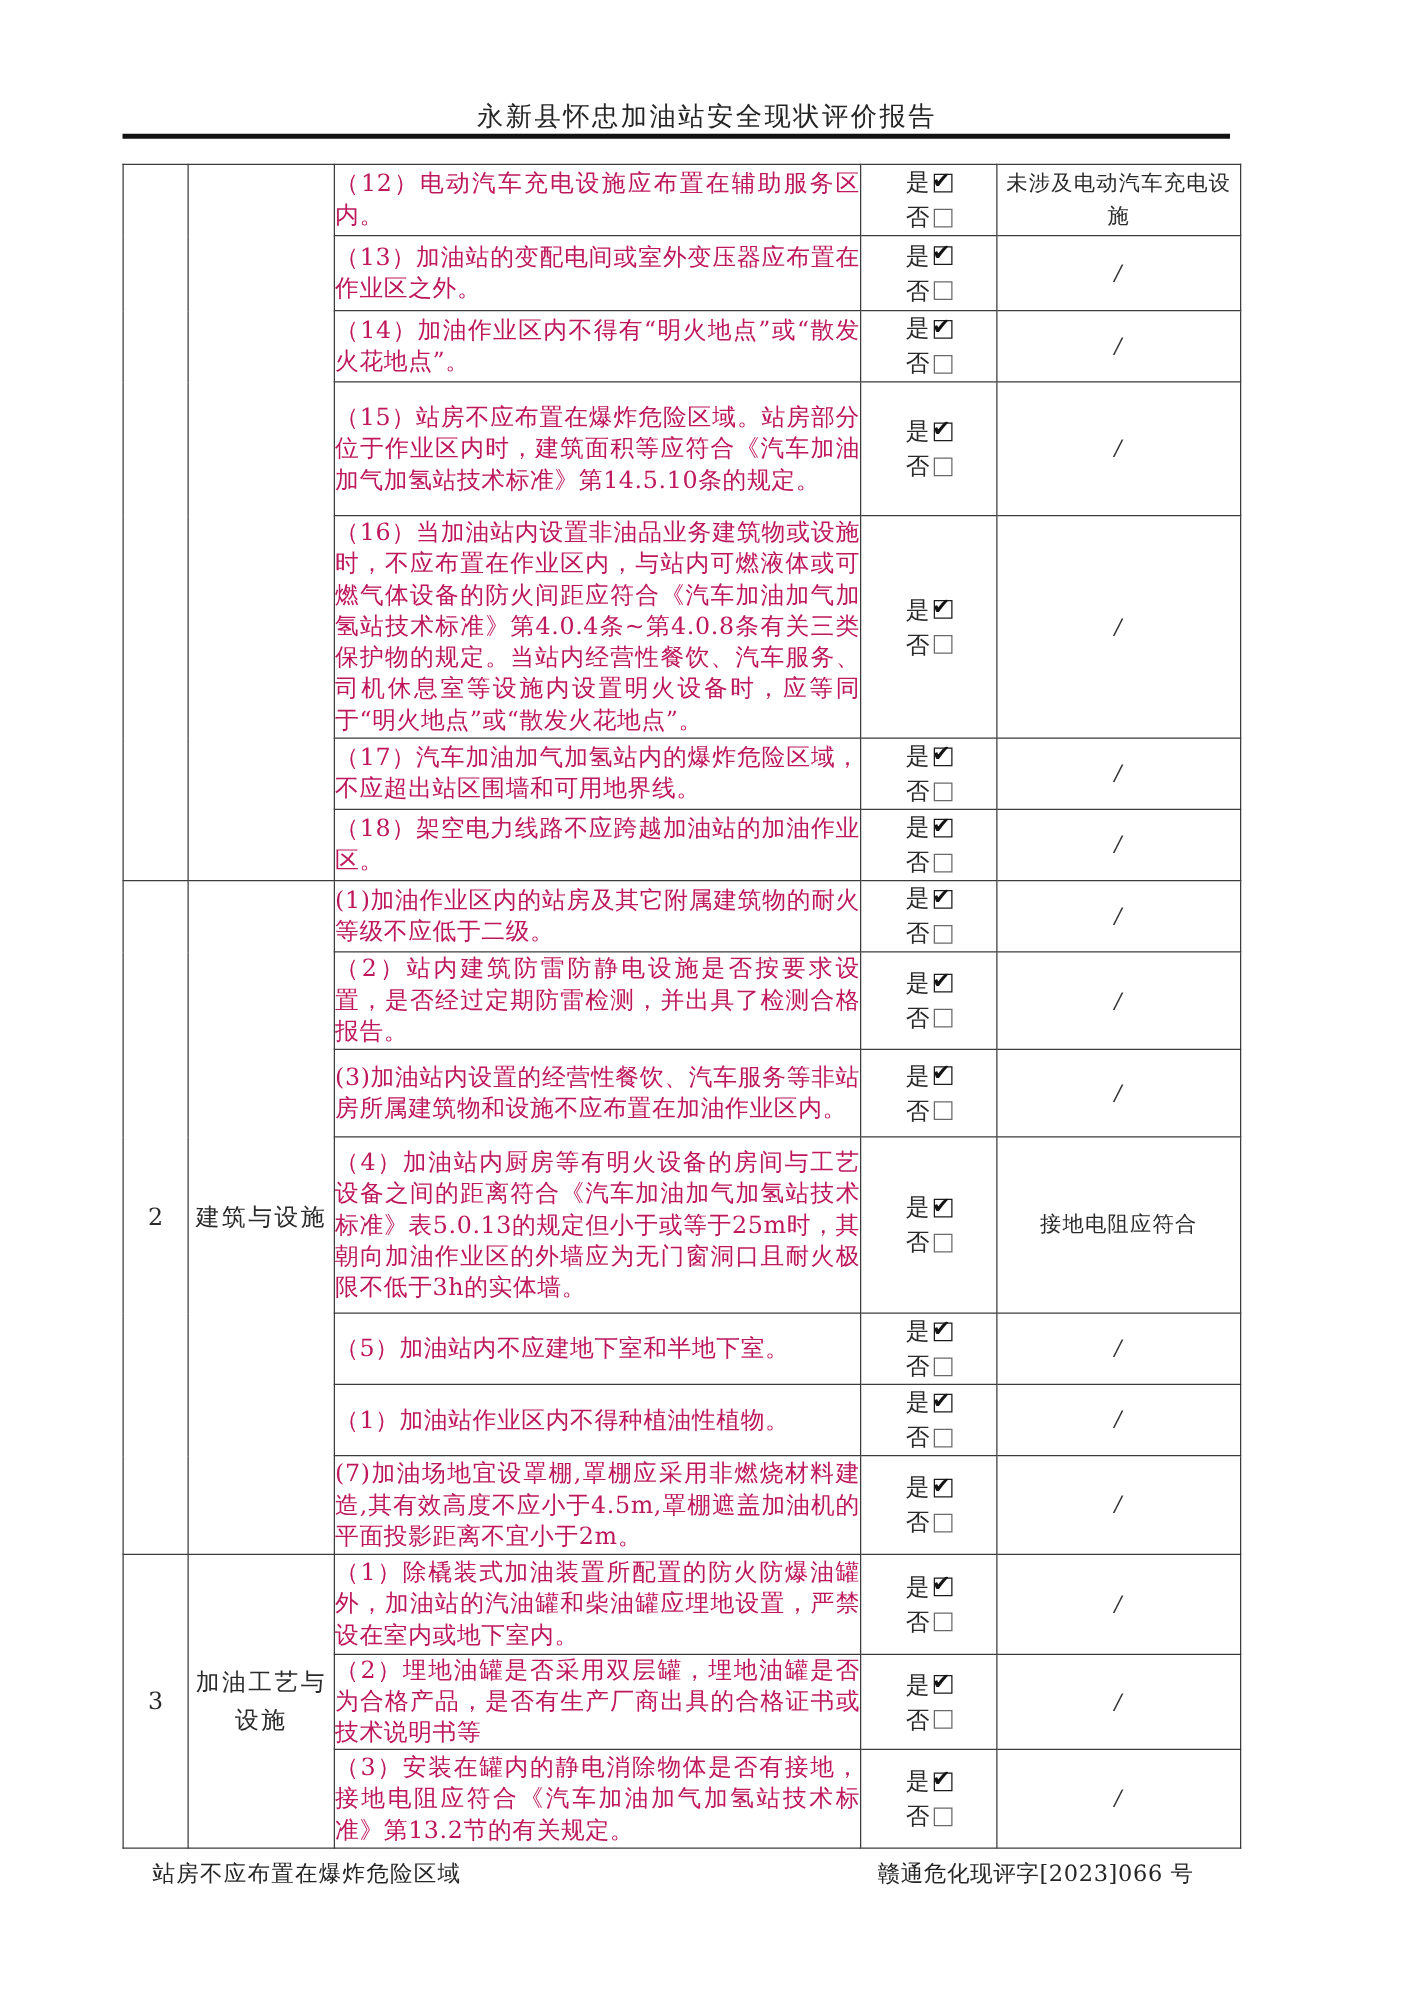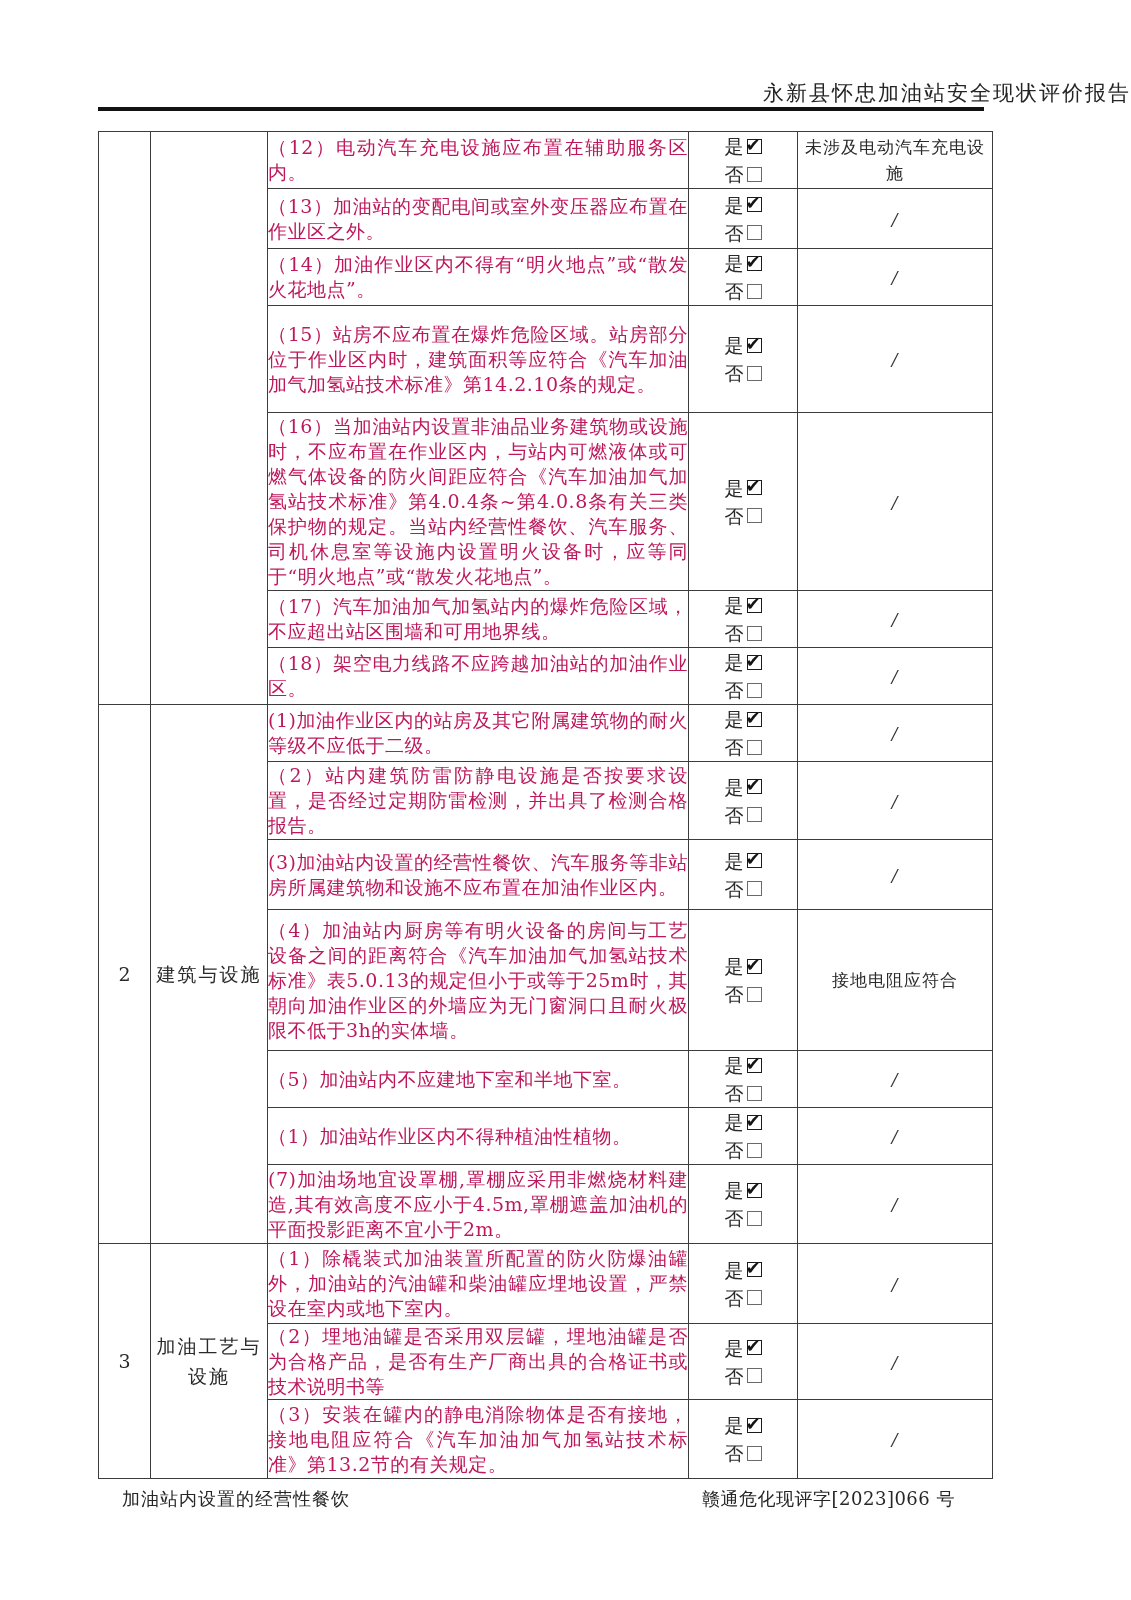--- a/index.html
+++ b/index.html
@@ -1,21 +1,21 @@
 <!DOCTYPE html>
 <html><head>
 <meta charset="utf-8">
 <style>
   html,body{margin:0;padding:0;}
   body{
     width:1131px;height:1600px;background:#ffffff;position:relative;overflow:hidden;
     font-family:"DejaVu Serif","Liberation Serif",serif;color:#1e1e1e;
   }
   .page-title{
-    position:absolute;top:79px;left:0;width:1131px;text-align:right;
+    position:absolute;top:79px;left:0;width:1131px;text-align:center;
     font-size:21px;letter-spacing:2px;color:#252525;
   }
   .header-rule{
     position:absolute;top:107px;left:98px;width:886px;height:4px;background:#121212;
   }
   table.checklist{
     position:absolute;top:131px;left:98px;width:894px;
     border-collapse:collapse;table-layout:fixed;
   }
   table.checklist td{
@@ -110,21 +110,21 @@
             <span class="cb checked"></span>
           </div>
           <div class="yn-line">
             <span class="yn-label">否</span>
             <span class="cb"></span>
           </div>
         </td>
         <td class="remark-cell"><span class="remark-slash">/</span></td>
       </tr>
       <tr style="height: 107px;">
-        <td class="item-cell">（15）站房不应布置在爆炸危险区域。站房部分位于作业区内时，建筑面积等应符合《汽车加油加气加氢站技术标准》第14.2.10条的规定。</td>
+        <td class="item-cell">（15）站房不应布置在爆炸危险区域。站房部分位于作业区内时，建筑面积等应符合《汽车加油加气加氢站技术标准》第14.5.10条的规定。</td>
         <td class="yn-cell">
           <div class="yn-line">
             <span class="yn-label">是</span>
             <span class="cb checked"></span>
           </div>
           <div class="yn-line">
             <span class="yn-label">否</span>
             <span class="cb"></span>
           </div>
         </td>
@@ -313,15 +313,15 @@
             <span class="yn-label">否</span>
             <span class="cb"></span>
           </div>
         </td>
         <td class="remark-cell"><span class="remark-slash">/</span></td>
       </tr>
     </tbody>
 </table>
 
 <div class="footer">
-  <span class="footer-company">加油站内设置的经营性餐饮</span>
+  <span class="footer-company">站房不应布置在爆炸危险区域</span>
   <span class="footer-doc">赣通危化现评字[2023]066 号</span>
 </div>
 
 </body></html>

